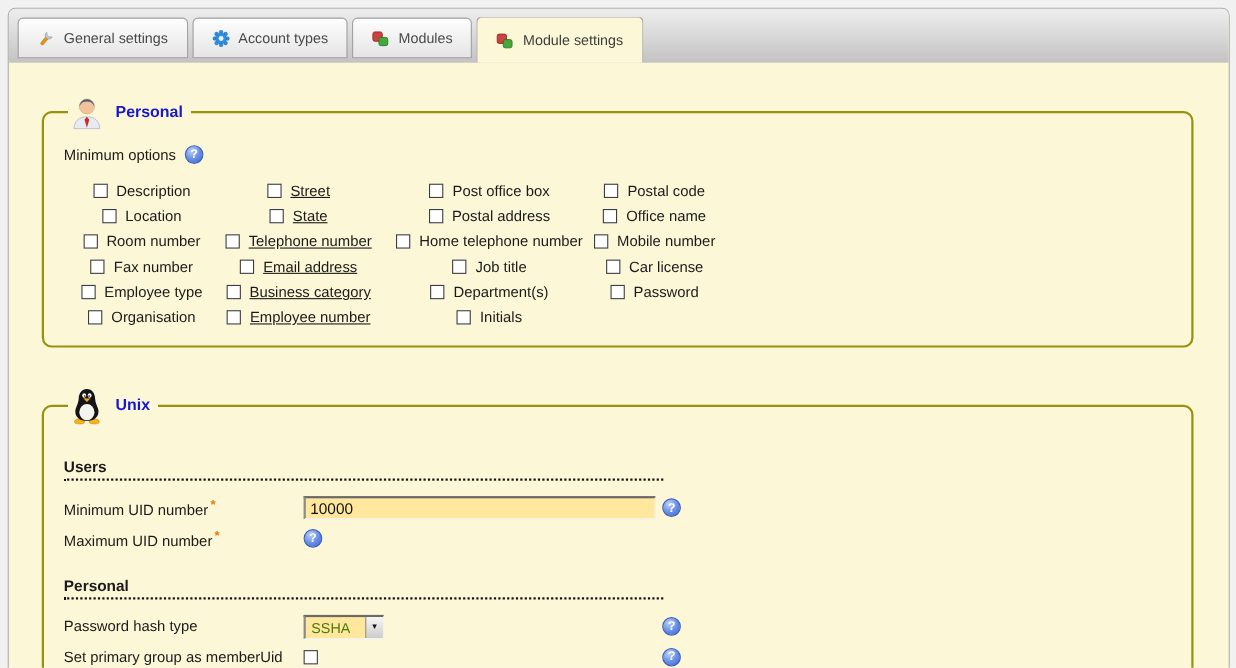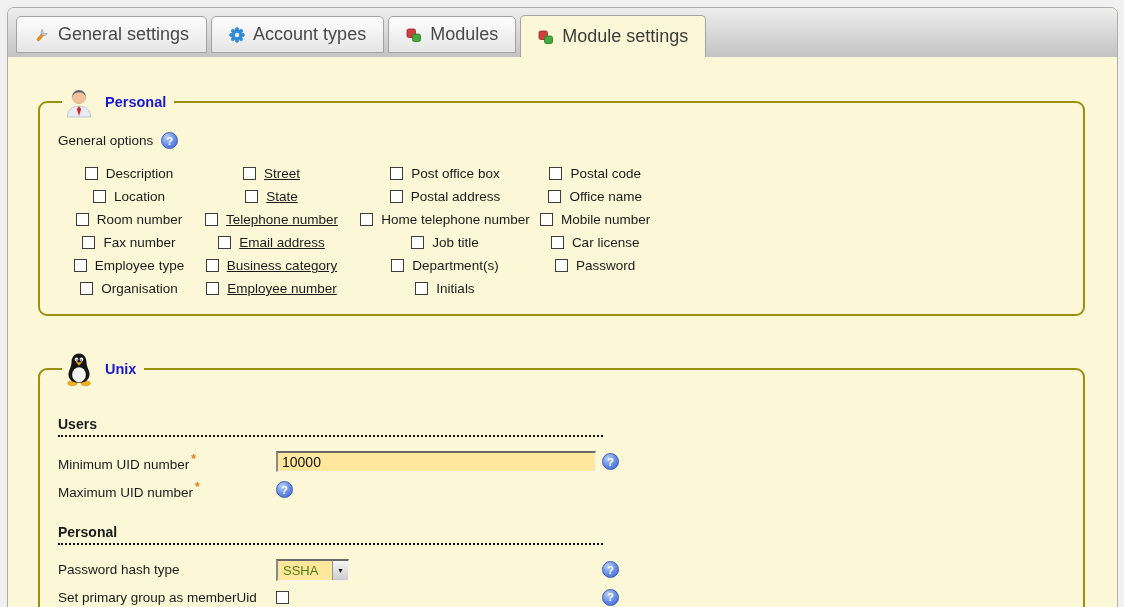--- a/index.html
+++ b/index.html
@@ -24,21 +24,21 @@
     background:linear-gradient(#eeeeee,#c3c3c3);
     display:flex; align-items:flex-end;
     padding-left:6px;
   }
   .tab {
     display:flex; align-items:center; gap:8px;
     height:37px; margin:0 2px 4px 2px; padding:0 17px;
     background:linear-gradient(#fefefe,#e5e5e5);
     border:1px solid #a3a3a3;
     border-radius:5px 5px 0 0;
-    font-size:18px; color:#494949;
+    font-size:13px; color:#494949;
     cursor:pointer; white-space:nowrap;
   }
   .tab.active {
     height:42px; margin-bottom:0;
     background:#fcf8d7;
     border-bottom:none;
     color:#3c3c3c;
   }
   .ticon { width:16px; height:16px; display:inline-flex; }
   .ticon svg { width:16px; height:16px; }
@@ -189,21 +189,21 @@
             <path d="M3.5 33 C4 25 8.5 21.5 16 21.5 C23.5 21.5 28 25 28.5 33 Z" fill="#e9ebf3" stroke="#a8aec6" stroke-width="0.7"></path>
             <path d="M16 21.5 L18.3 24.4 L16 32 L13.7 24.4 Z" fill="#cc2a2a"></path>
             <circle cx="16" cy="11.5" r="7.3" fill="#f2c29b" stroke="#c89a74" stroke-width="0.5"></circle>
             <path d="M8.7 11.8 A7.3 7.3 0 0 1 23.3 11.8 Q21.6 6.7 16 6.7 Q10.4 6.7 8.7 11.8 Z" fill="#4a5e70"></path>
           </svg>
         </span>
         <span>Personal</span>
       </legend>
 
       <div class="hidden-row">
-        <span>General options</span>
+        <span>Minimum options</span>
         <span class="help">?</span>
       </div>
 
       <div class="cb-grid">
         <div class="cb-col c1">
           <label class="cb-item">
               <input type="checkbox" style="">
               <span>Description</span>
             </label>
           <label class="cb-item">

